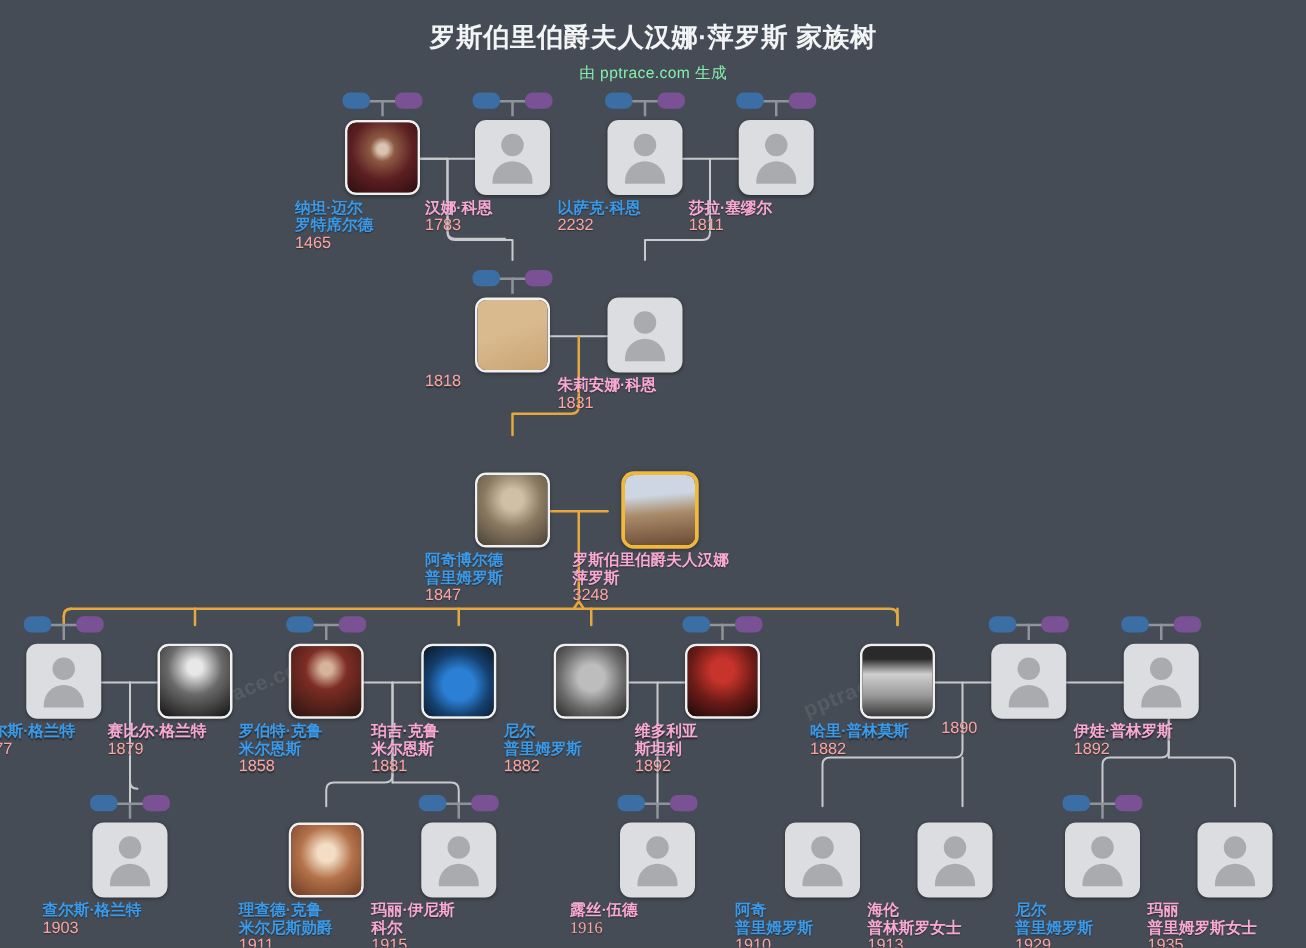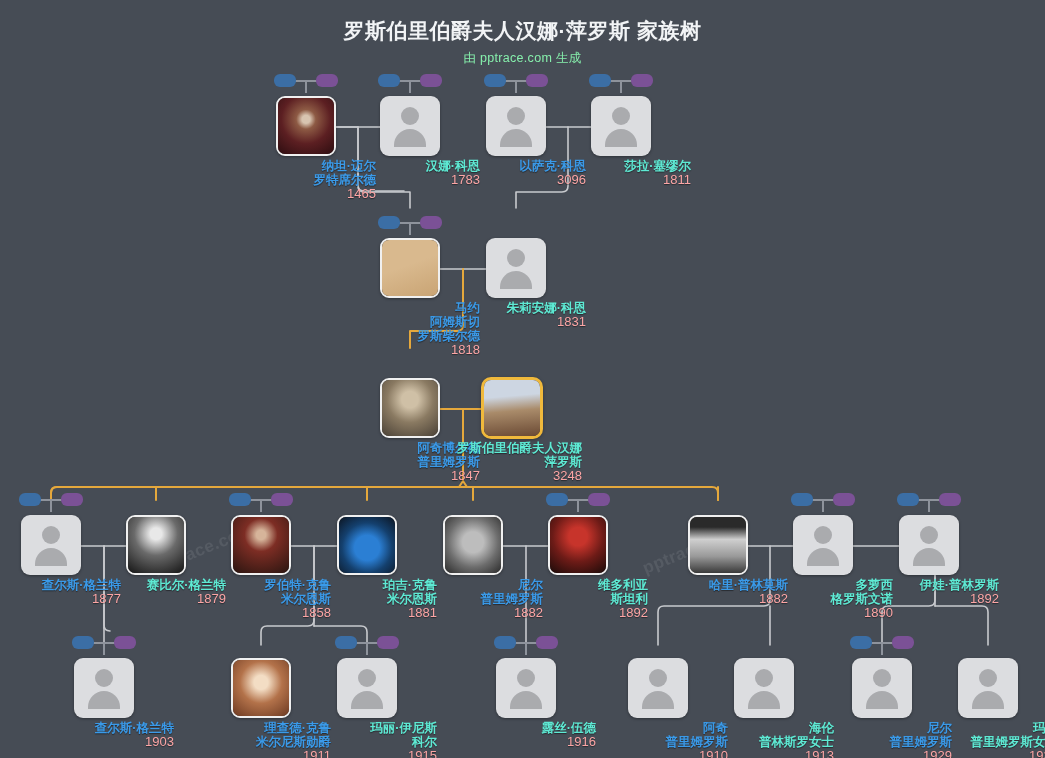--- a/index.html
+++ b/index.html
@@ -25,21 +25,21 @@
     position:absolute;color:rgba(255,255,255,.085);
     font-size:17px;transform:rotate(-22deg);
     transform-origin:left top;pointer-events:none;
     white-space:nowrap;font-weight:600;letter-spacing:.5px;
   }
 
   
   #links{position:absolute;left:0;top:0;width:1045px;height:758px;pointer-events:none;}
 
   
-  .person{position:absolute;width:140px;margin-left:-70px;text-align:right;}
+  .person{position:absolute;width:140px;margin-left:-70px;text-align:left;}
   .card{
     width:60px;height:60px;margin:0 auto;border-radius:9px;
     background:#dcdde0;box-sizing:border-box;
     box-shadow:0 1px 3px rgba(0,0,0,.35);
     overflow:hidden;position:relative;
   }
   .card.photo{background:#2b2b2b;border:2px solid #f0f0f0;}
   .card.hl{border:2px solid #f0b93c;box-shadow:0 0 0 1px #f0b93c,0 1px 4px rgba(0,0,0,.45);}
   .avatar{width:100%;height:100%;position:relative;}
   .avatar .head{
@@ -49,21 +49,21 @@
   .avatar .body{
     position:absolute;left:50%;top:55%;width:32px;height:18px;margin-left:-16px;
     border-radius:16px 16px 0 0;background:#aaabae;
   }
   .ph{width:100%;height:100%;display:block;}
   .nm{
     font-size:12.5px;font-weight:700;line-height:1.12;margin-top:3px;
     text-shadow:0 1px 1px rgba(0,0,0,.45);white-space:pre-line;
   }
   .m{color:#3a9ae9;}
-  .f{color:#5eead4;}
+  .f{color:#f9a8d4;}
   .yr{font-size:13px;color:#fca5a5;line-height:1.15;text-shadow:0 1px 1px rgba(0,0,0,.45);}
 
   
   .badges{position:absolute;width:70px;height:20px;margin-left:-35px;}
   .badges .bar{
     position:absolute;left:18px;top:6px;width:34px;height:1.5px;background:#8e939c;
   }
   .badges .stem{
     position:absolute;left:34px;top:6px;width:1.5px;height:13px;background:#8e939c;
   }
@@ -182,21 +182,21 @@
           <div class="b blue"></div>
           <div class="b purple"></div>
         </div>
         <div class="card">
           <div class="avatar">
             <div class="head"></div>
             <div class="body"></div>
           </div>
         </div>
         <div class="nm m">以萨克·科恩</div>
-        <div class="yr">3096</div>
+        <div class="yr">2232</div>
       </div>
       <div class="person" style="left: 621px; top: 96px;">
         <div class="badges" style="position: absolute; left: 70px; top: -22px;">
           <div class="bar"></div>
           <div class="stem"></div>
           <div class="b blue"></div>
           <div class="b purple"></div>
         </div>
         <div class="card">
           <div class="avatar">
@@ -210,44 +210,41 @@
       <div class="person" style="left: 410px; top: 238px;">
         <div class="badges" style="position: absolute; left: 70px; top: -22px;">
           <div class="bar"></div>
           <div class="stem"></div>
           <div class="b blue"></div>
           <div class="b purple"></div>
         </div>
         <div class="card photo">
           <div class="ph" style="background: linear-gradient(160deg, rgb(217, 185, 142) 0px, rgb(217, 185, 142) 45%, rgb(201, 164, 116) 100%);"></div>
         </div>
-        <div class="nm m">马约
-阿姆斯切
-罗斯柴尔德</div>
         <div class="yr">1818</div>
       </div>
       <div class="person" style="left: 516px; top: 238px;">
         <div class="card">
           <div class="avatar">
             <div class="head"></div>
             <div class="body"></div>
           </div>
         </div>
         <div class="nm f">朱莉安娜·科恩</div>
         <div class="yr">1831</div>
       </div>
       <div class="person" style="left: 410px; top: 378px;">
         <div class="card photo">
           <div class="ph" style="background: radial-gradient(circle at 50% 35%, rgb(207, 192, 166) 0px, rgb(207, 192, 166) 18%, rgb(138, 122, 98) 50%, rgb(74, 65, 54) 100%);"></div>
         </div>
         <div class="nm m">阿奇博尔德
 普里姆罗斯</div>
         <div class="yr">1847</div>
       </div>
-      <div class="person" style="left: 512px; top: 378px;">
+      <div class="person" style="left: 528px; top: 378px;">
         <div class="card photo hl">
           <div class="ph" style="background: linear-gradient(175deg, rgb(205, 214, 226) 0px, rgb(205, 214, 226) 30%, rgb(169, 139, 106) 55%, rgb(107, 74, 52) 100%);"></div>
         </div>
         <div class="nm f">罗斯伯里伯爵夫人汉娜
 萍罗斯</div>
         <div class="yr">3248</div>
       </div>
       <div class="person" style="left: 51px; top: 515px;">
         <div class="badges" style="position: absolute; left: 70px; top: -22px;">
           <div class="bar"></div>
@@ -328,22 +325,20 @@
           <div class="stem"></div>
           <div class="b blue"></div>
           <div class="b purple"></div>
         </div>
         <div class="card">
           <div class="avatar">
             <div class="head"></div>
             <div class="body"></div>
           </div>
         </div>
-        <div class="nm f">多萝西
-格罗斯文诺</div>
         <div class="yr">1890</div>
       </div>
       <div class="person" style="left: 929px; top: 515px;">
         <div class="badges" style="position: absolute; left: 70px; top: -22px;">
           <div class="bar"></div>
           <div class="stem"></div>
           <div class="b blue"></div>
           <div class="b purple"></div>
         </div>
         <div class="card">
@@ -389,21 +384,21 @@
         <div class="card">
           <div class="avatar">
             <div class="head"></div>
             <div class="body"></div>
           </div>
         </div>
         <div class="nm f">玛丽·伊尼斯
 科尔</div>
         <div class="yr">1915</div>
       </div>
-      <div class="person" style="left: 526px; top: 658px;">
+      <div class="person" style="left: 526px; top: 658px; font-family: Liberation Serif, serif;">
         <div class="badges" style="position: absolute; left: 70px; top: -22px;">
           <div class="bar"></div>
           <div class="stem"></div>
           <div class="b blue"></div>
           <div class="b purple"></div>
         </div>
         <div class="card">
           <div class="avatar">
             <div class="head"></div>
             <div class="body"></div>

